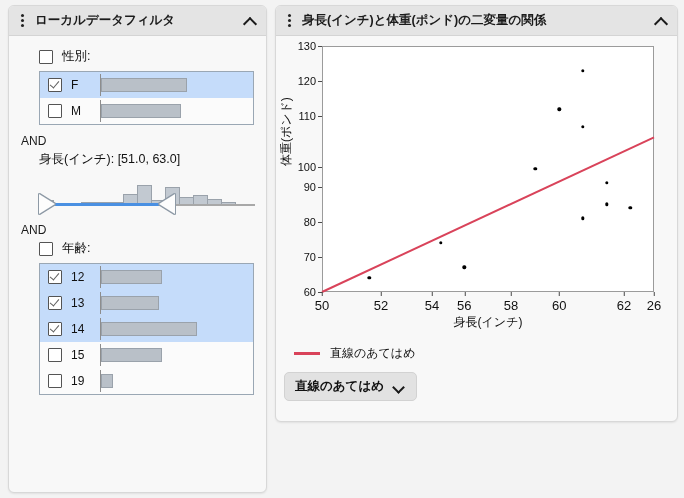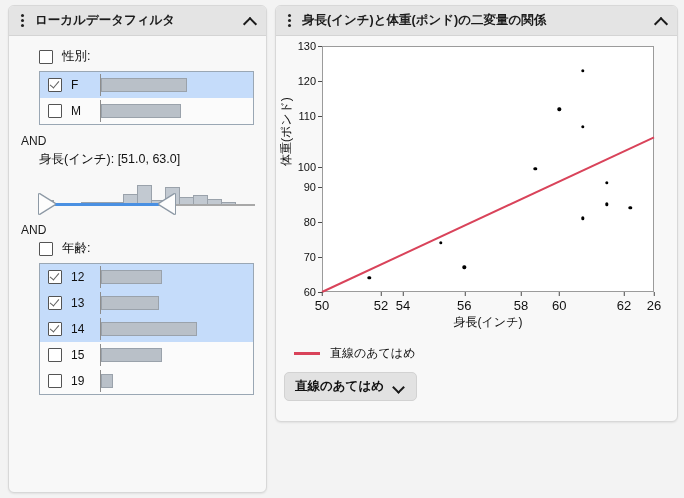--- a/index.html
+++ b/index.html
@@ -511,23 +511,23 @@
       <div class="ytick" style="top: 246px;">60</div>
           <div class="ytick" style="top: 210.857px;">70</div>
           <div class="ytick" style="top: 175.714px;">80</div>
           <div class="ytick" style="top: 140.571px;">90</div>
           <div class="ytick" style="top: 121px;">100</div>
           <div class="ytick" style="top: 70.2857px;">110</div>
           <div class="ytick" style="top: 35.1429px;">120</div>
           <div class="ytick" style="top: 0px;">130</div>
           <div class="xtick" style="left: 0px;">50</div>
           <div class="xtick" style="left: 59px;">52</div>
-          <div class="xtick" style="left: 81px;">54</div>
+          <div class="xtick" style="left: 110px;">54</div>
           <div class="xtick" style="left: 142.286px;">56</div>
-          <div class="xtick" style="left: 199px;">58</div>
+          <div class="xtick" style="left: 189px;">58</div>
           <div class="xtick" style="left: 237.143px;">60</div>
           <div class="xtick" style="left: 302px;">62</div>
           <div class="xtick" style="left: 332px;">26</div>
           <div class="pt" style="left: 47.4286px; top: 231.943px; background: rgb(0, 0, 0);"></div>
           <div class="pt" style="left: 118.571px; top: 196.8px; background: rgb(0, 0, 0);"></div>
           <div class="pt" style="left: 142.286px; top: 221.4px; background: rgb(0, 0, 0);"></div>
           <div class="pt" style="left: 213.429px; top: 123px; background: rgb(0, 0, 0);"></div>
           <div class="pt" style="left: 237.143px; top: 63.2571px; background: rgb(0, 0, 0);"></div>
           <div class="pt" style="left: 260.857px; top: 24.6px; background: rgb(0, 0, 0);"></div>
           <div class="pt" style="left: 260.857px; top: 80.8286px; background: rgb(0, 0, 0);"></div>

